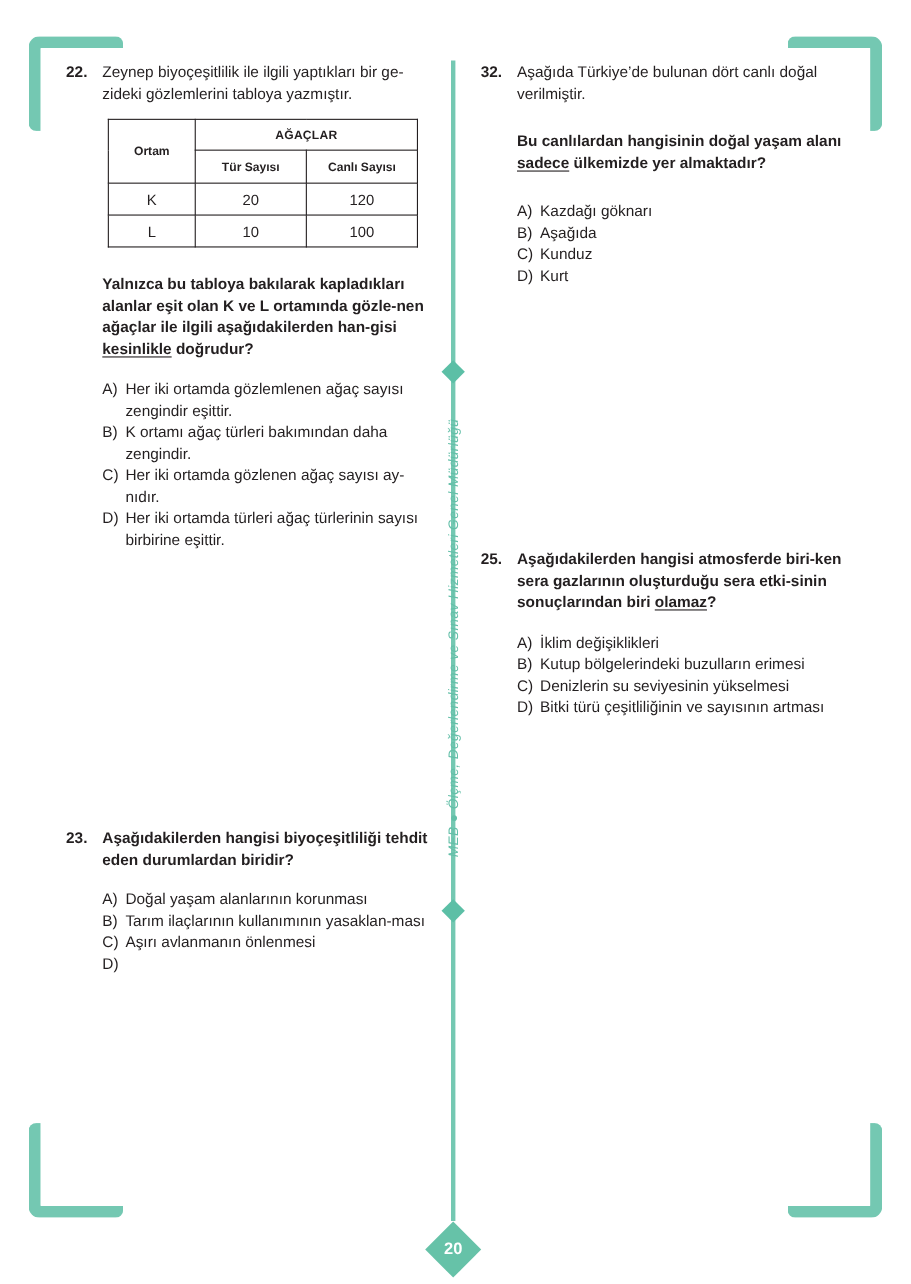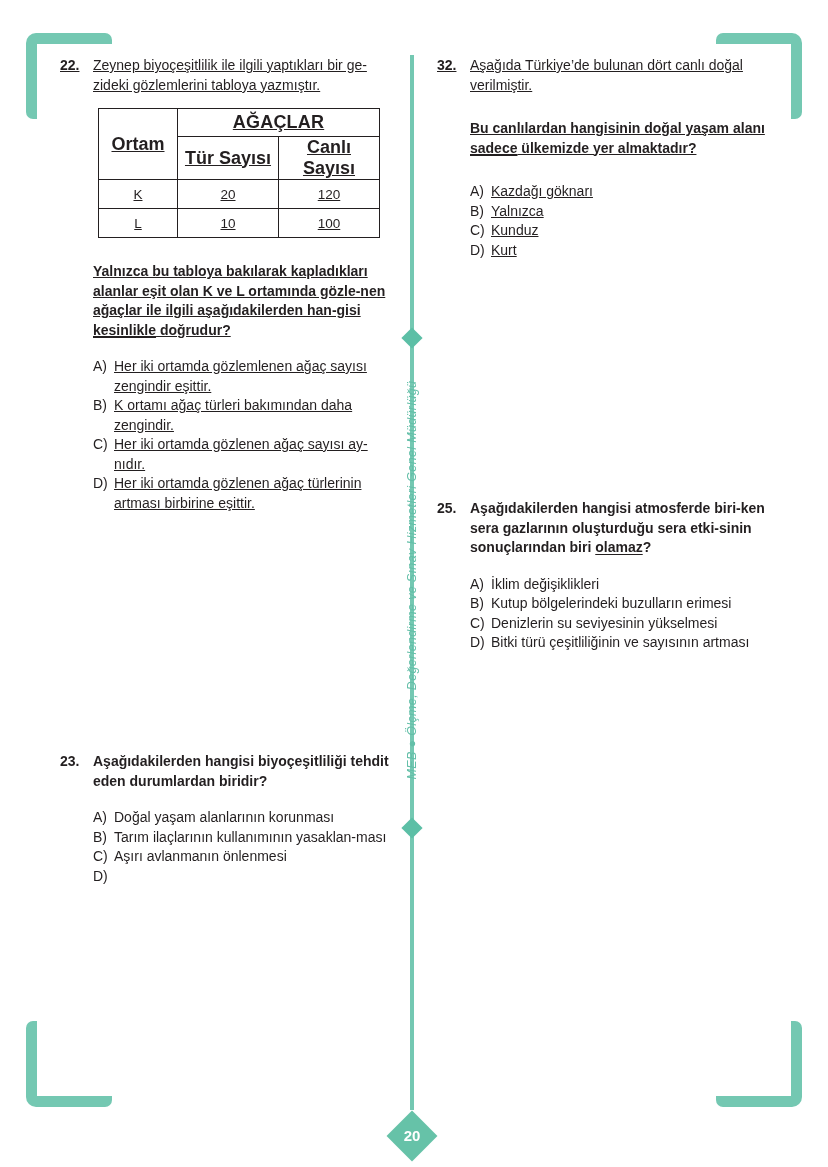--- a/index.html
+++ b/index.html
@@ -92,21 +92,20 @@
     color: #ffffff;
     font-size: 15px;
     font-weight: bold;
     font-family: "Liberation Sans", sans-serif;
   }
 
   
   .col {
     position: absolute;
     width: 338px;
-    text-decoration: underline;
   }
   .col-left  { left: 60px;  top: 56px; }
   .col-right { left: 437px; top: 56px; }
 
   
   .q { position: relative; }
   .q-head {
     display: flex;
     align-items: flex-start;
   }
@@ -162,21 +161,21 @@
     font-size: 13px;
   }
   table.data th, table.data td {
     border: 1.5px solid #231f20;
     text-align: center;
     font-weight: normal;
     padding: 0;
   }
   table.data th {
     font-weight: bold;
-    font-size: 18px;
+    font-size: 11px;
   }
   .th-ortam   { width: 78px; height: 56px; }
   .th-agaclar { height: 27px; font-size: 14px; letter-spacing: 0.2px; }
   .th-sub     { height: 29px; }
   table.data td { height: 28px; font-size: 13.5px; }
 </style>
 </head>
 <body>
 
 <div class="corner tl"></div>
@@ -240,21 +239,21 @@
           <li>
             <span class="opt-letter">B)</span>
             <span>K ortamı ağaç türleri bakımından daha zengindir.</span>
           </li>
           <li>
             <span class="opt-letter">C)</span>
             <span>Her iki ortamda gözlenen ağaç sayısı ay-nıdır.</span>
           </li>
           <li>
             <span class="opt-letter">D)</span>
-            <span>Her iki ortamda gözlenen ağaç türlerinin artması birbirine eşittir.</span>
+            <span>Her iki ortamda türleri ağaç türlerinin sayısı birbirine eşittir.</span>
           </li>
         </ul>
       </div>
     </div>
   </div>
 
   <div class="q" style="position:absolute; top:696px; left:0; width:338px;">
     <div class="q-head">
       <div class="q-num">23.</div>
       <div class="q-body">
@@ -299,21 +298,21 @@
 
         <div class="spacer-md"></div>
 
         <ul class="options">
           <li>
             <span class="opt-letter">A)</span>
             <span>Kazdağı göknarı</span>
           </li>
           <li>
             <span class="opt-letter">B)</span>
-            <span>Yalnızca</span>
+            <span>Aşağıda</span>
           </li>
           <li>
             <span class="opt-letter">C)</span>
             <span>Kunduz</span>
           </li>
           <li>
             <span class="opt-letter">D)</span>
             <span>Kurt</span>
           </li>
         </ul>

